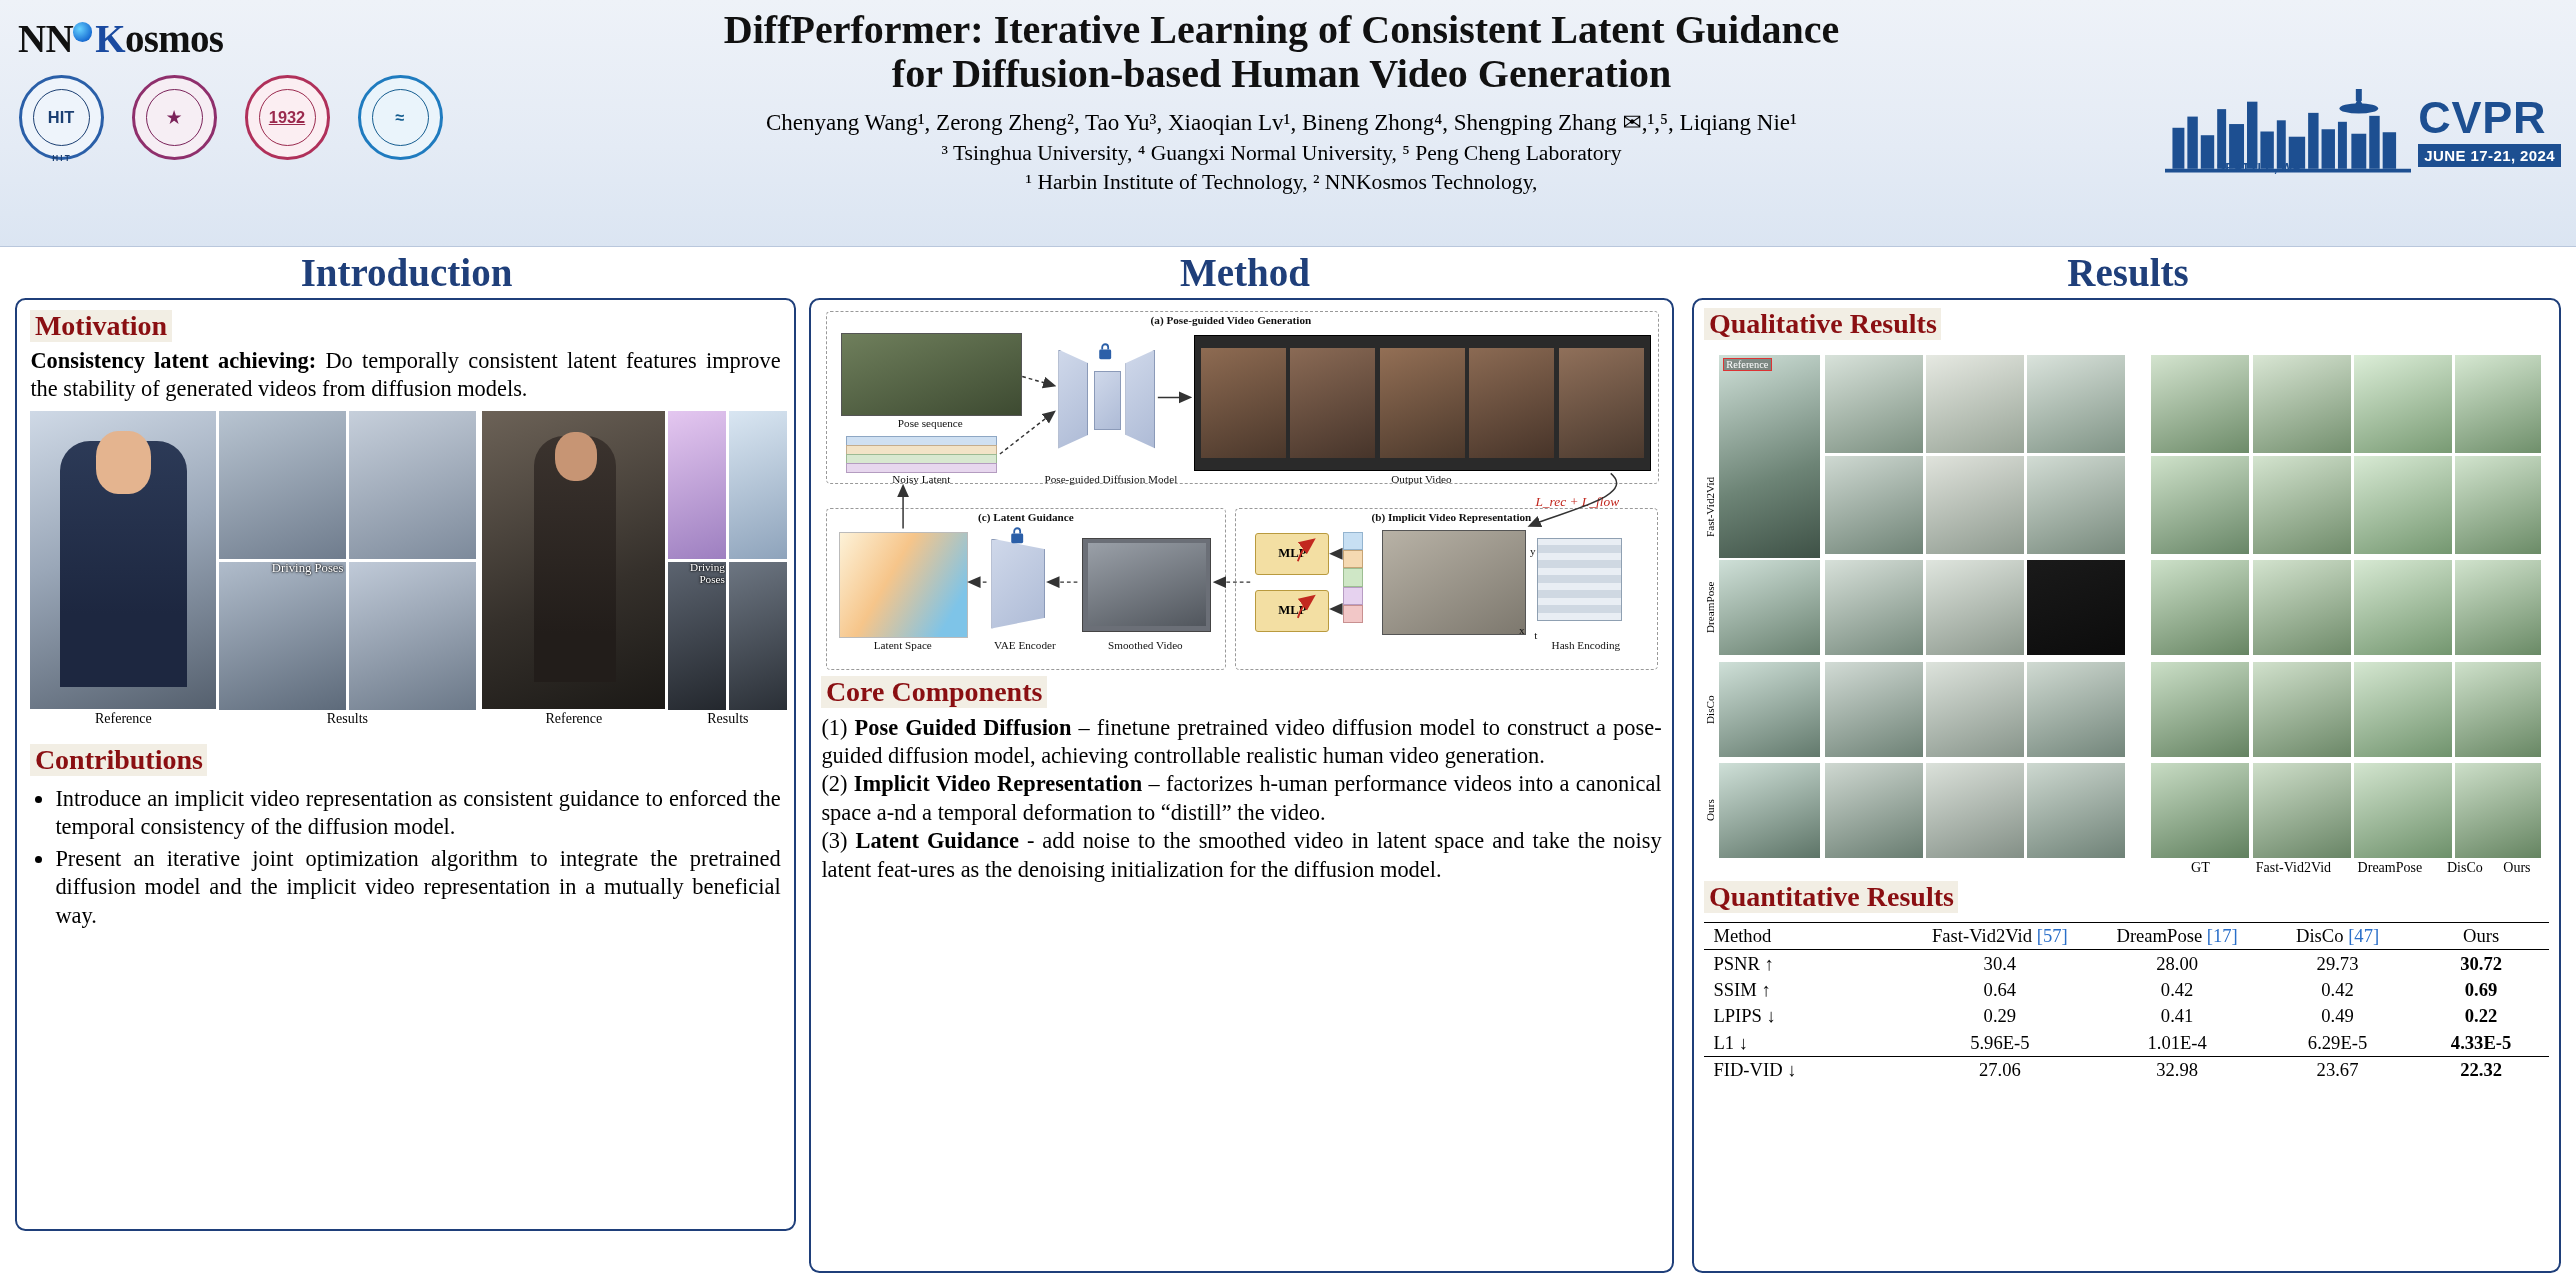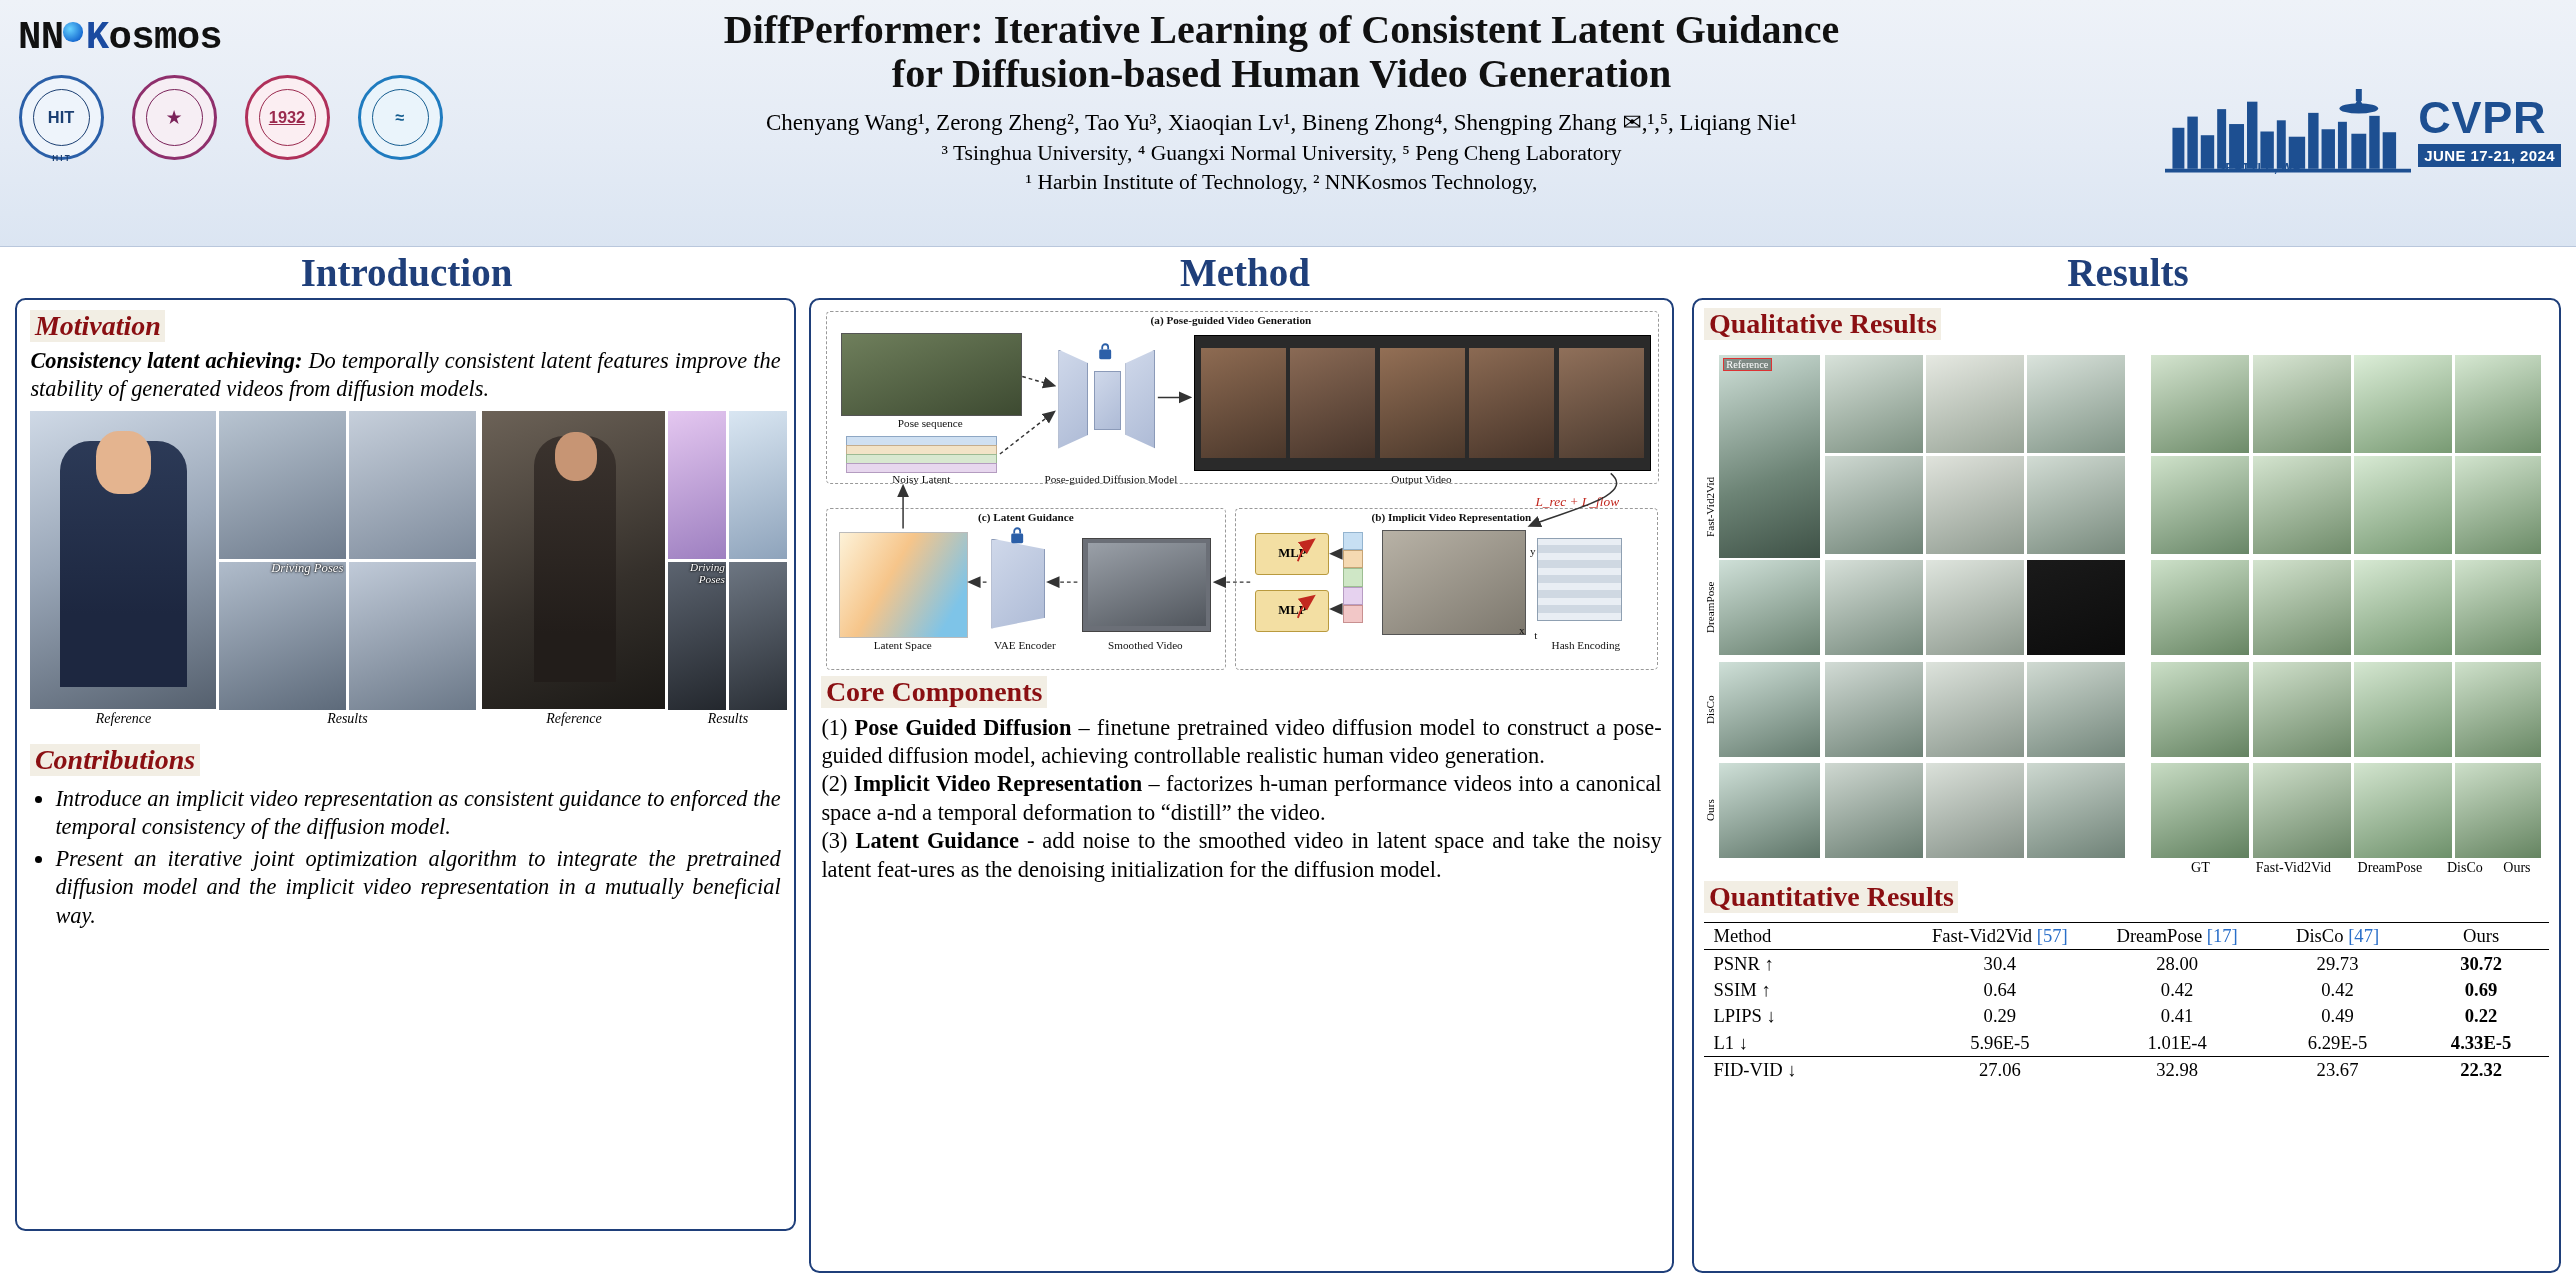--- a/index.html
+++ b/index.html
@@ -30,21 +30,21 @@
     border-bottom: 1.5px solid #b9c7dc;
   }
   .logo-nnk {
     position: absolute;
     left: 18px;
     top: 12px;
     width: 298px;
     height: 52px;
     display: flex;
     align-items: center;
-    font-family: Liberation Mono, monospace;
+    font-family: Liberation Serif, serif;
     font-weight: bold;
     font-size: 39px;
     letter-spacing: -0.7px;
   }
   .logo-nnk .nn { color: #111111; }
   .logo-nnk .k  { color: #1a4aa0; }
   .logo-nnk .osmos { color: #111111; }
   .logo-nnk .swoosh {
     display:inline-block;
     width: 19.4px; height: 19.4px;
@@ -371,21 +371,21 @@
         <div class="big">CVPR</div>
         <div class="small">JUNE 17-21, 2024</div>
       </div>
     </div>
   </div>
 
   <div class="col-heading" style="left:15px; top:250px; width:783px;">Introduction</div>
   <div class="col-heading" style="left:809px; top:250px; width:872px;">Method</div>
   <div class="col-heading" style="left:1692px; top:250px; width:872px;">Results</div>
 
-  <div class="panel" style="left:15px; top:298px; width:781px; height:933px; padding:10.4px 13.4px;font-style:italic;">
+  <div class="panel" style="left:15px; top:298px; width:781px; height:933px; padding:10.4px 13.4px;">
     <div class="sec-title">Motivation</div>
     <div class="body-text">
       <b>Consistency latent achieving:</b><span> Do temporally consistent latent features improve the stability of generated videos from diffusion models.</span>
     </div>
 
     
     <div style="position:relative; margin-top:7.5px; height:313px;">
 
       <div class="img-ph" style="position:absolute; left:0; top:0; width:186px; height:298px; background:linear-gradient(160deg,#cfd9e6 0%,#9aa7b8 45%,#55606e 100%);">
         <div style="position:absolute;left:30px;top:30px;width:127px;height:246px;background:linear-gradient(180deg,#2c3a57 0%,#1d2740 70%);border-radius:30px 30px 0 0;"></div>

